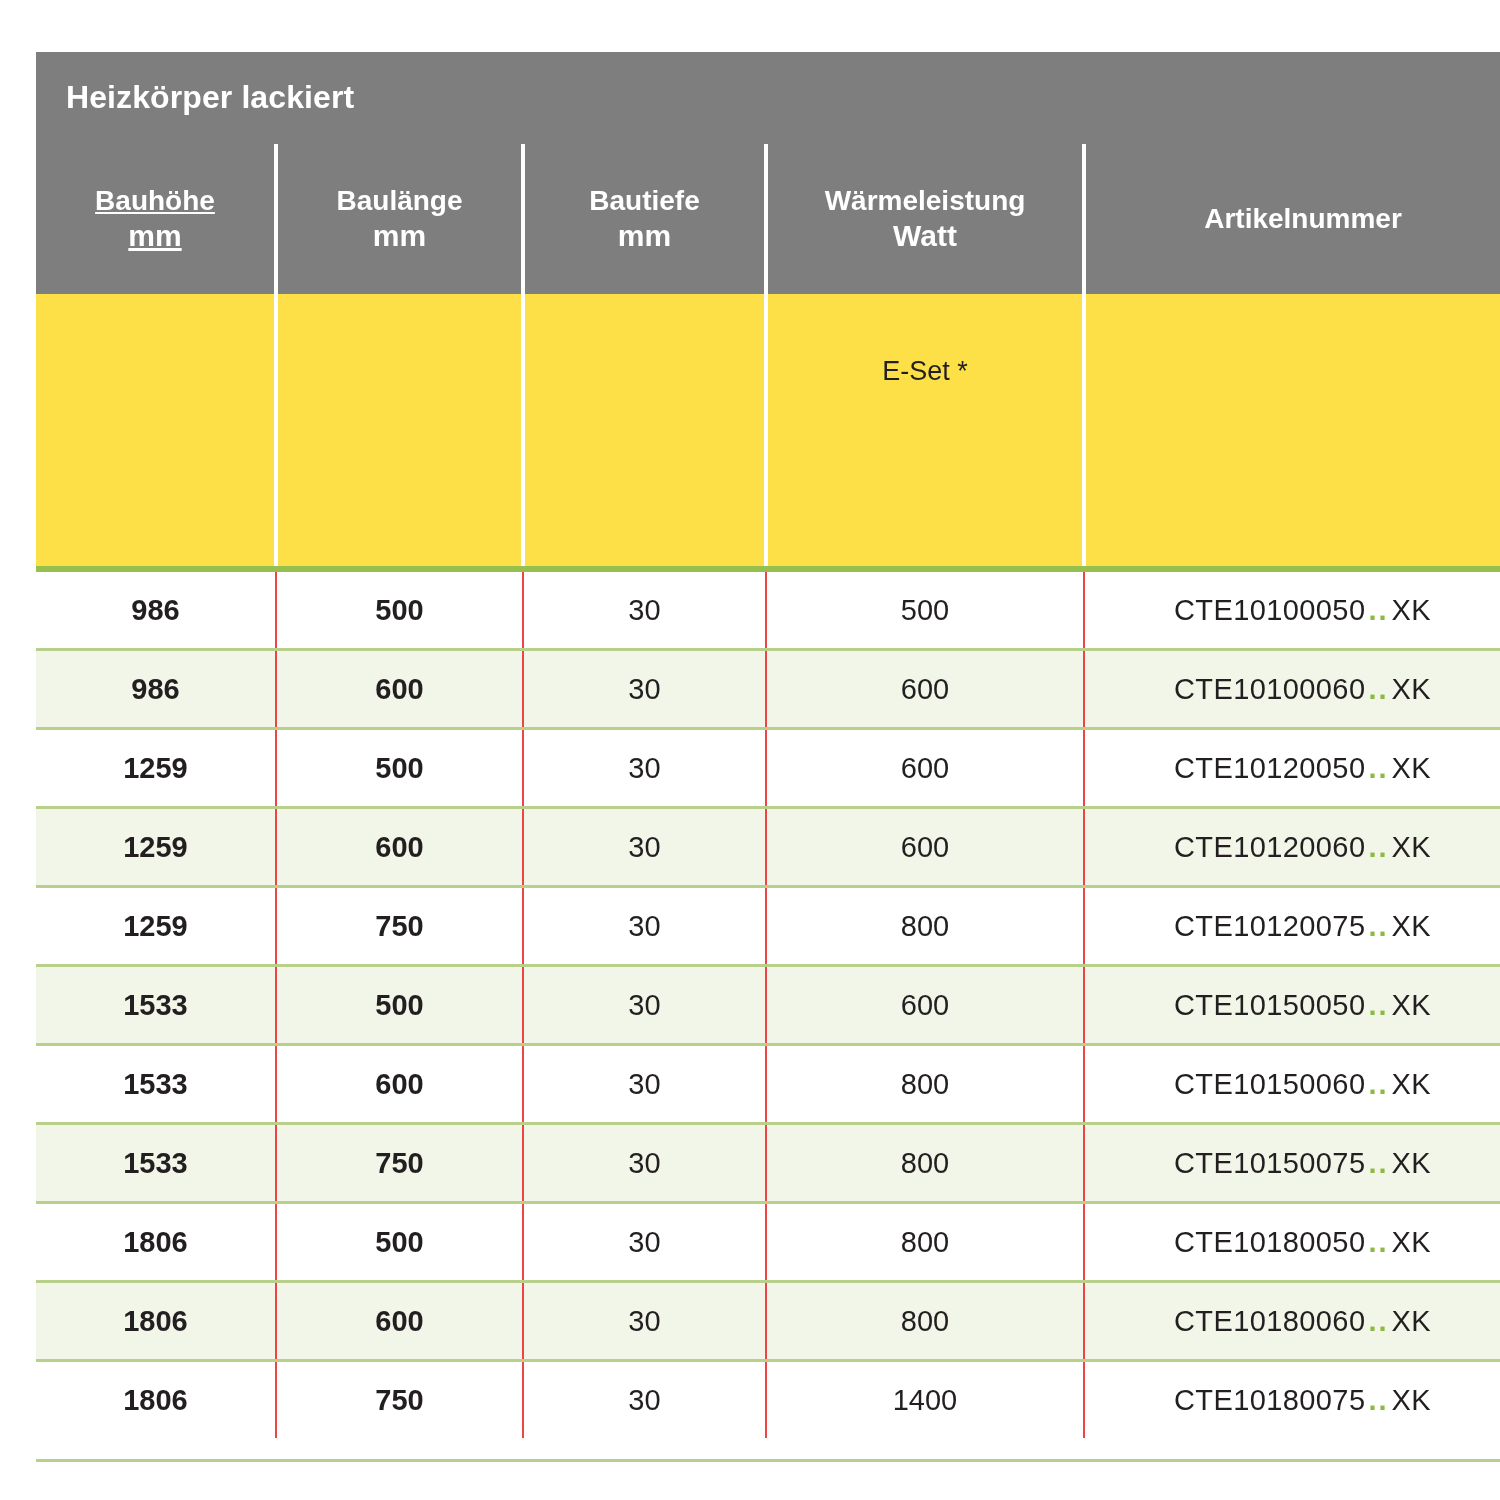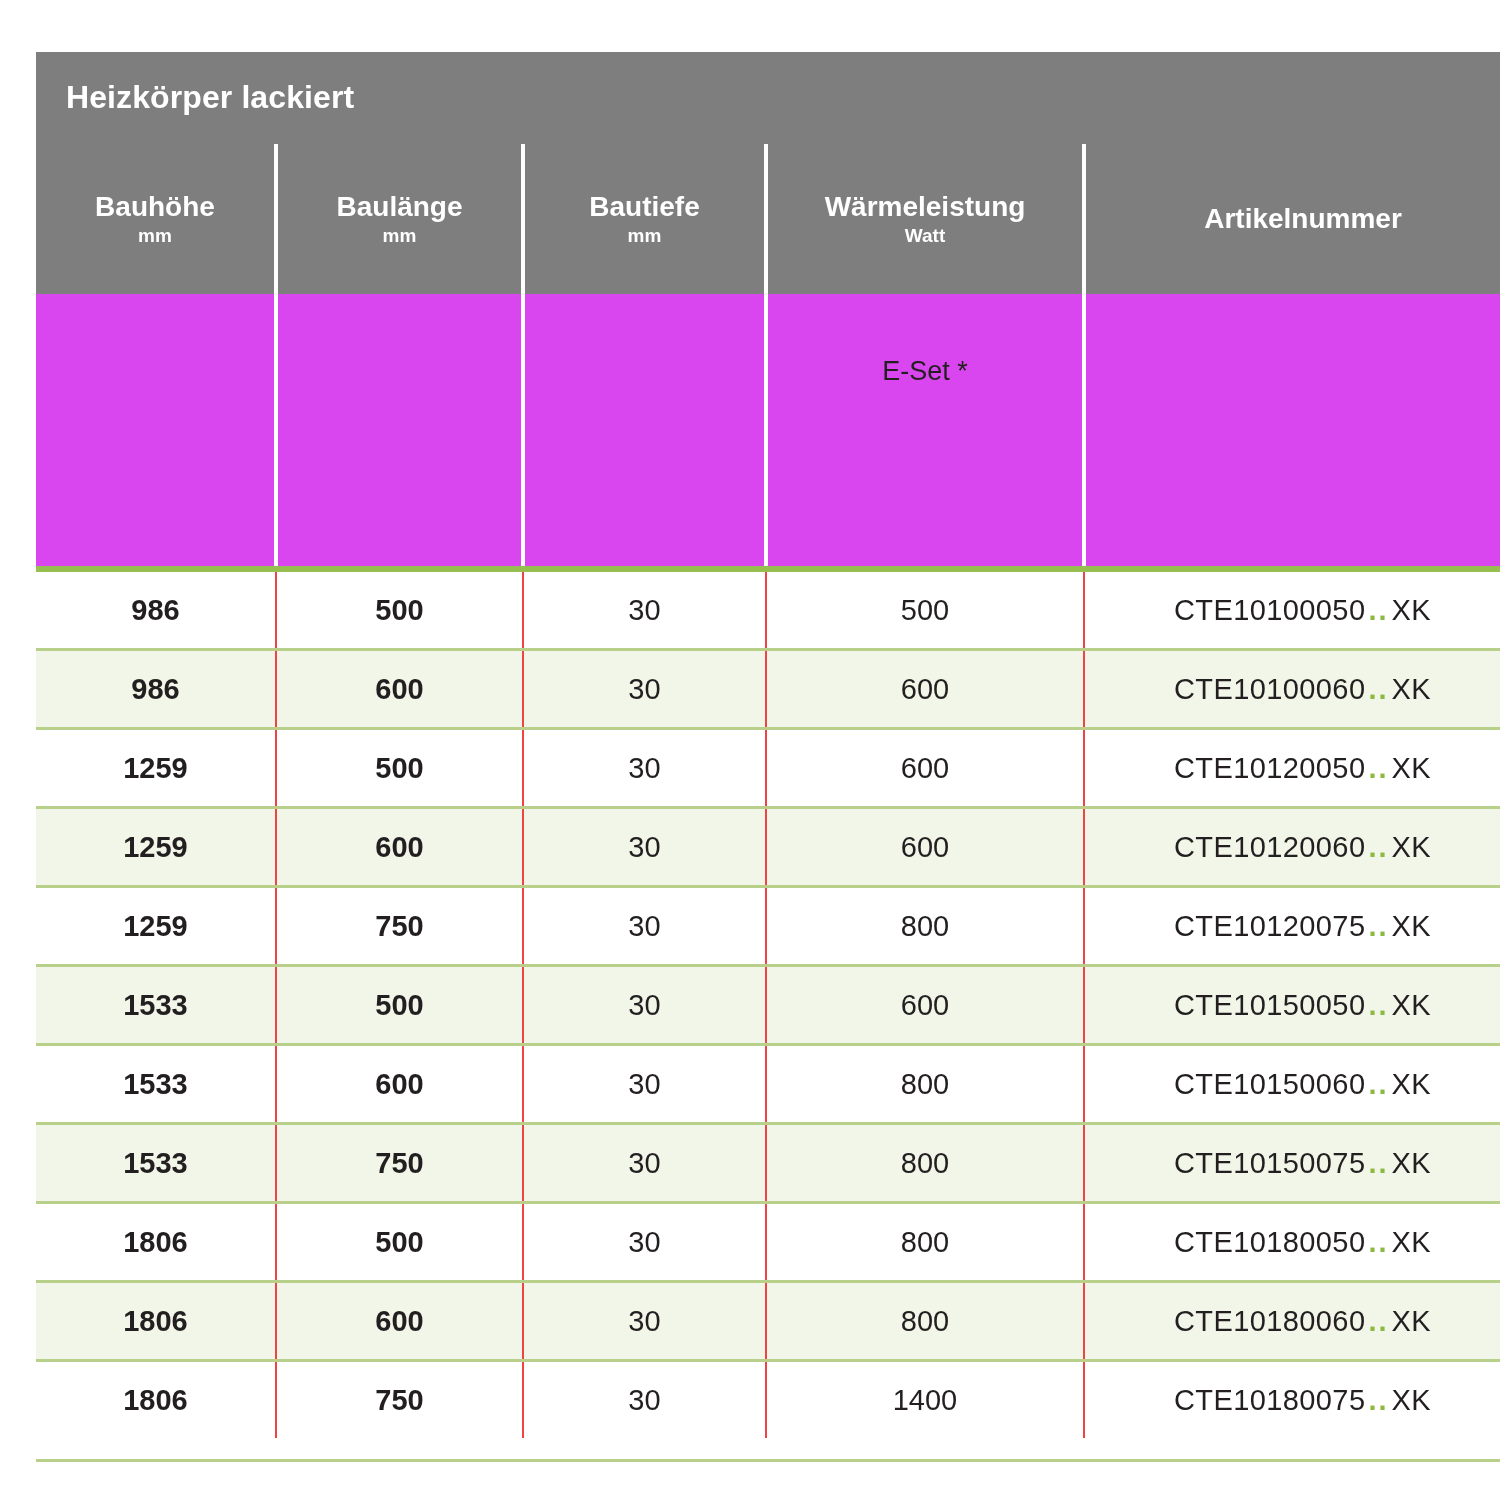--- a/index.html
+++ b/index.html
@@ -55,30 +55,30 @@
     color: #ffffff;
     font-size: 28px;
     font-weight: bold;
     text-align: center;
     vertical-align: middle;
     height: 150px;
     border-left: 4px solid #ffffff;
     padding: 0 6px;
     line-height: 1.22;
   }
-  .head-row th:first-child { border-left: none; }
+  .head-row th:first-child { border-left: none; text-decoration: underline; }
   .head-row th .unit {
     display: block;
-    font-size: 19px;
+    font-size: 30px;
     font-weight: bold;
   }
 
   
   .sub-row td {
-    background: #d946ef;
+    background: #fde047;
     height: 272px;
     vertical-align: top;
     border-left: 4px solid #ffffff;
     text-align: center;
     padding: 0;
   }
   .sub-row td:first-child { border-left: none; }
   .sub-row .eset {
     display: block;
     font-size: 27px;

